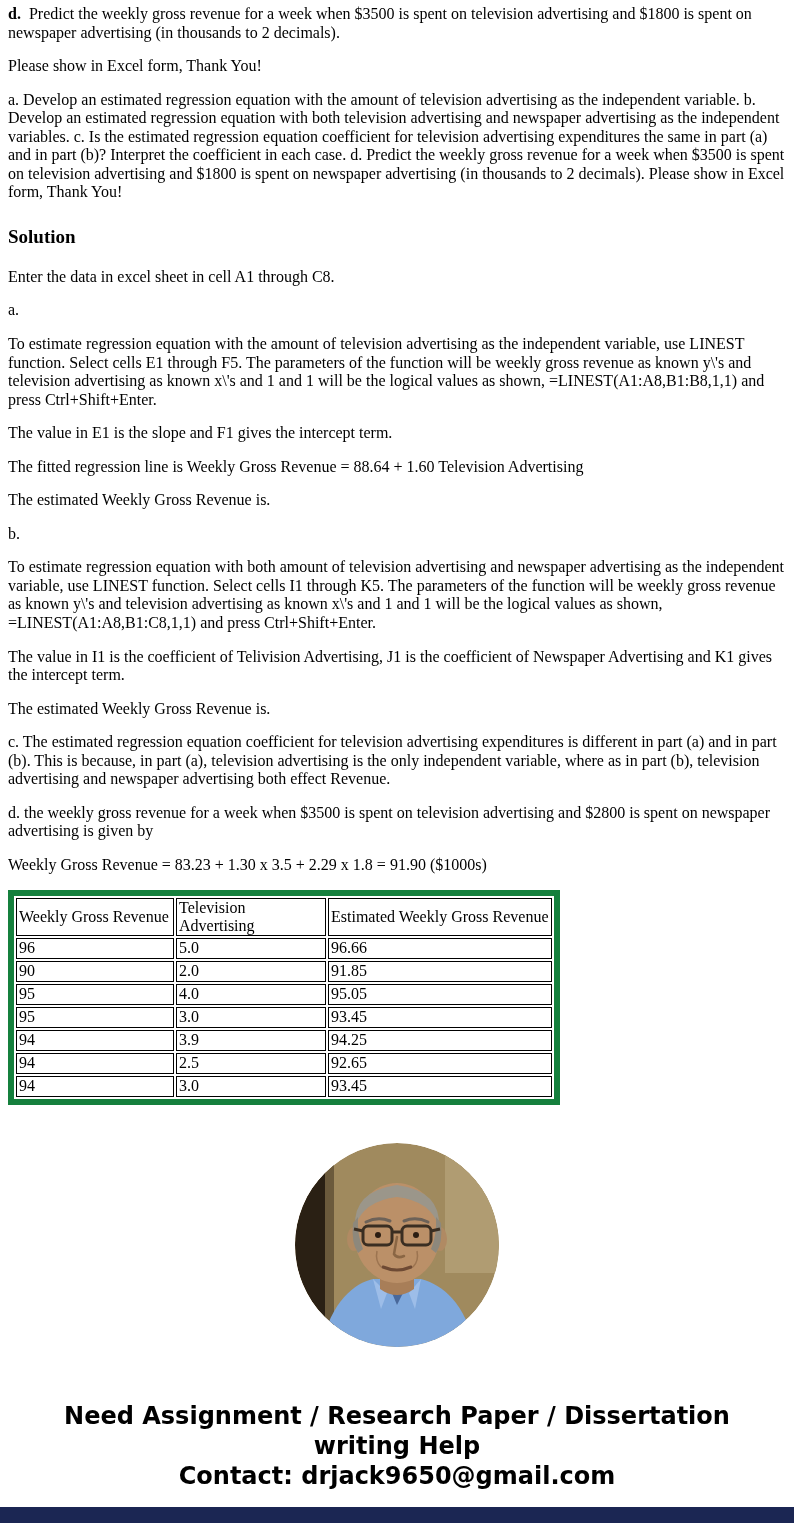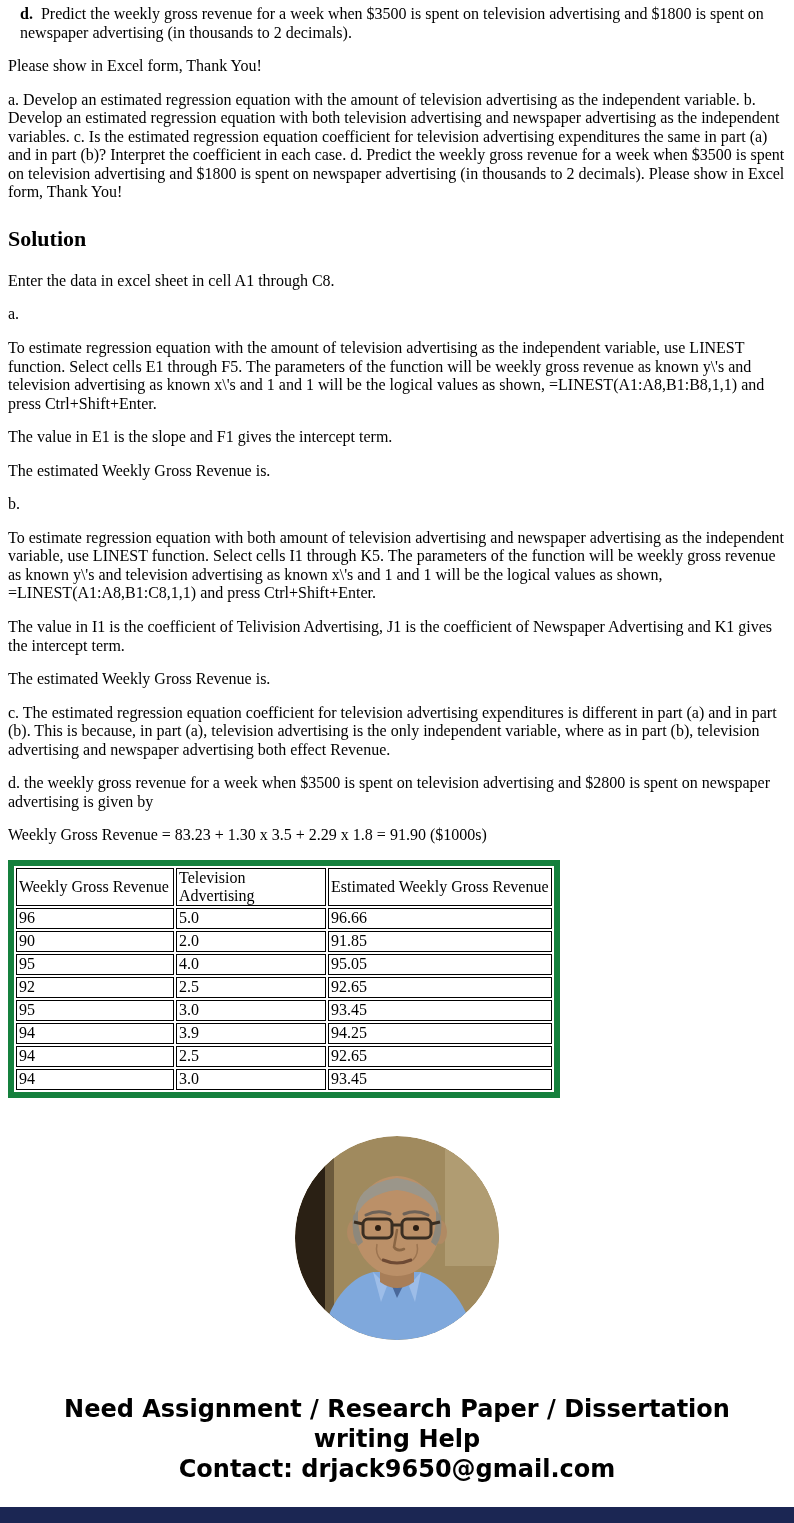--- a/index.html
+++ b/index.html
@@ -8,24 +8,24 @@
     height: 1523px;
     position: relative;
     background: #ffffff;
     color: #000000;
     font-family: "Liberation Serif", serif;
     font-size: 16px;
     overflow: hidden;
   }
   .page { padding: 5px 8px 0 8px; }
   p { margin: 15px 0; line-height: 1.16; }
-  p.first { margin-top: 0; margin-left: 12px; }
+  p.first { margin-top: 0; }
   h3.solution {
     font-family: "Liberation Serif", serif;
-    font-size: 22px;
+    font-size: 19px;
     font-weight: bold;
     margin: 24px 0 20px 0;
   }
   b.inline-label { font-weight: bold; }
 
   table.data-table {
     border-collapse: separate;
     border-spacing: 2px;
     border: 6px solid #15803d;
     margin-top: 12px;
@@ -84,20 +84,21 @@
   <h3 class="solution">Solution</h3>
 
   <p>Enter the data in excel sheet in cell A1 through C8.</p>
 
   <p>a.</p>
 
   <p>To estimate regression equation with the amount of television advertising as the independent variable, use LINEST function. Select cells E1 through F5. The parameters of the function will be weekly gross revenue as known y\'s and television advertising as known x\'s and 1 and 1 will be the logical values as shown, =LINEST(A1:A8,B1:B8,1,1) and press Ctrl+Shift+Enter.</p>
 
   <p>The value in E1 is the slope and F1 gives the intercept term.</p>
 
+  <p>The fitted regression line is Weekly Gross Revenue = 88.64 + 1.60 Television Advertising</p>
 
   <p>The estimated Weekly Gross Revenue is.</p>
 
   <p>b.</p>
 
   <p>To estimate regression equation with both amount of television advertising and newspaper advertising as the independent variable, use LINEST function. Select cells I1 through K5. The parameters of the function will be weekly gross revenue as known y\'s and television advertising as known x\'s and 1 and 1 will be the logical values as shown, =LINEST(A1:A8,B1:C8,1,1) and press Ctrl+Shift+Enter.</p>
 
   <p>The value in I1 is the coefficient of Telivision Advertising, J1 is the coefficient of Newspaper Advertising and K1 gives the intercept term.</p>
 
 
@@ -123,25 +124,20 @@
     </tr>
     <tr>
       <td>90</td>
       <td>2.0</td>
       <td>91.85</td>
     </tr>
     <tr>
       <td>95</td>
       <td>4.0</td>
       <td>95.05</td>
-    </tr>
-    <tr>
-      <td>92</td>
-      <td>2.5</td>
-      <td>92.65</td>
     </tr>
     <tr>
       <td>95</td>
       <td>3.0</td>
       <td>93.45</td>
     </tr>
     <tr>
       <td>94</td>
       <td>3.9</td>
       <td>94.25</td>

